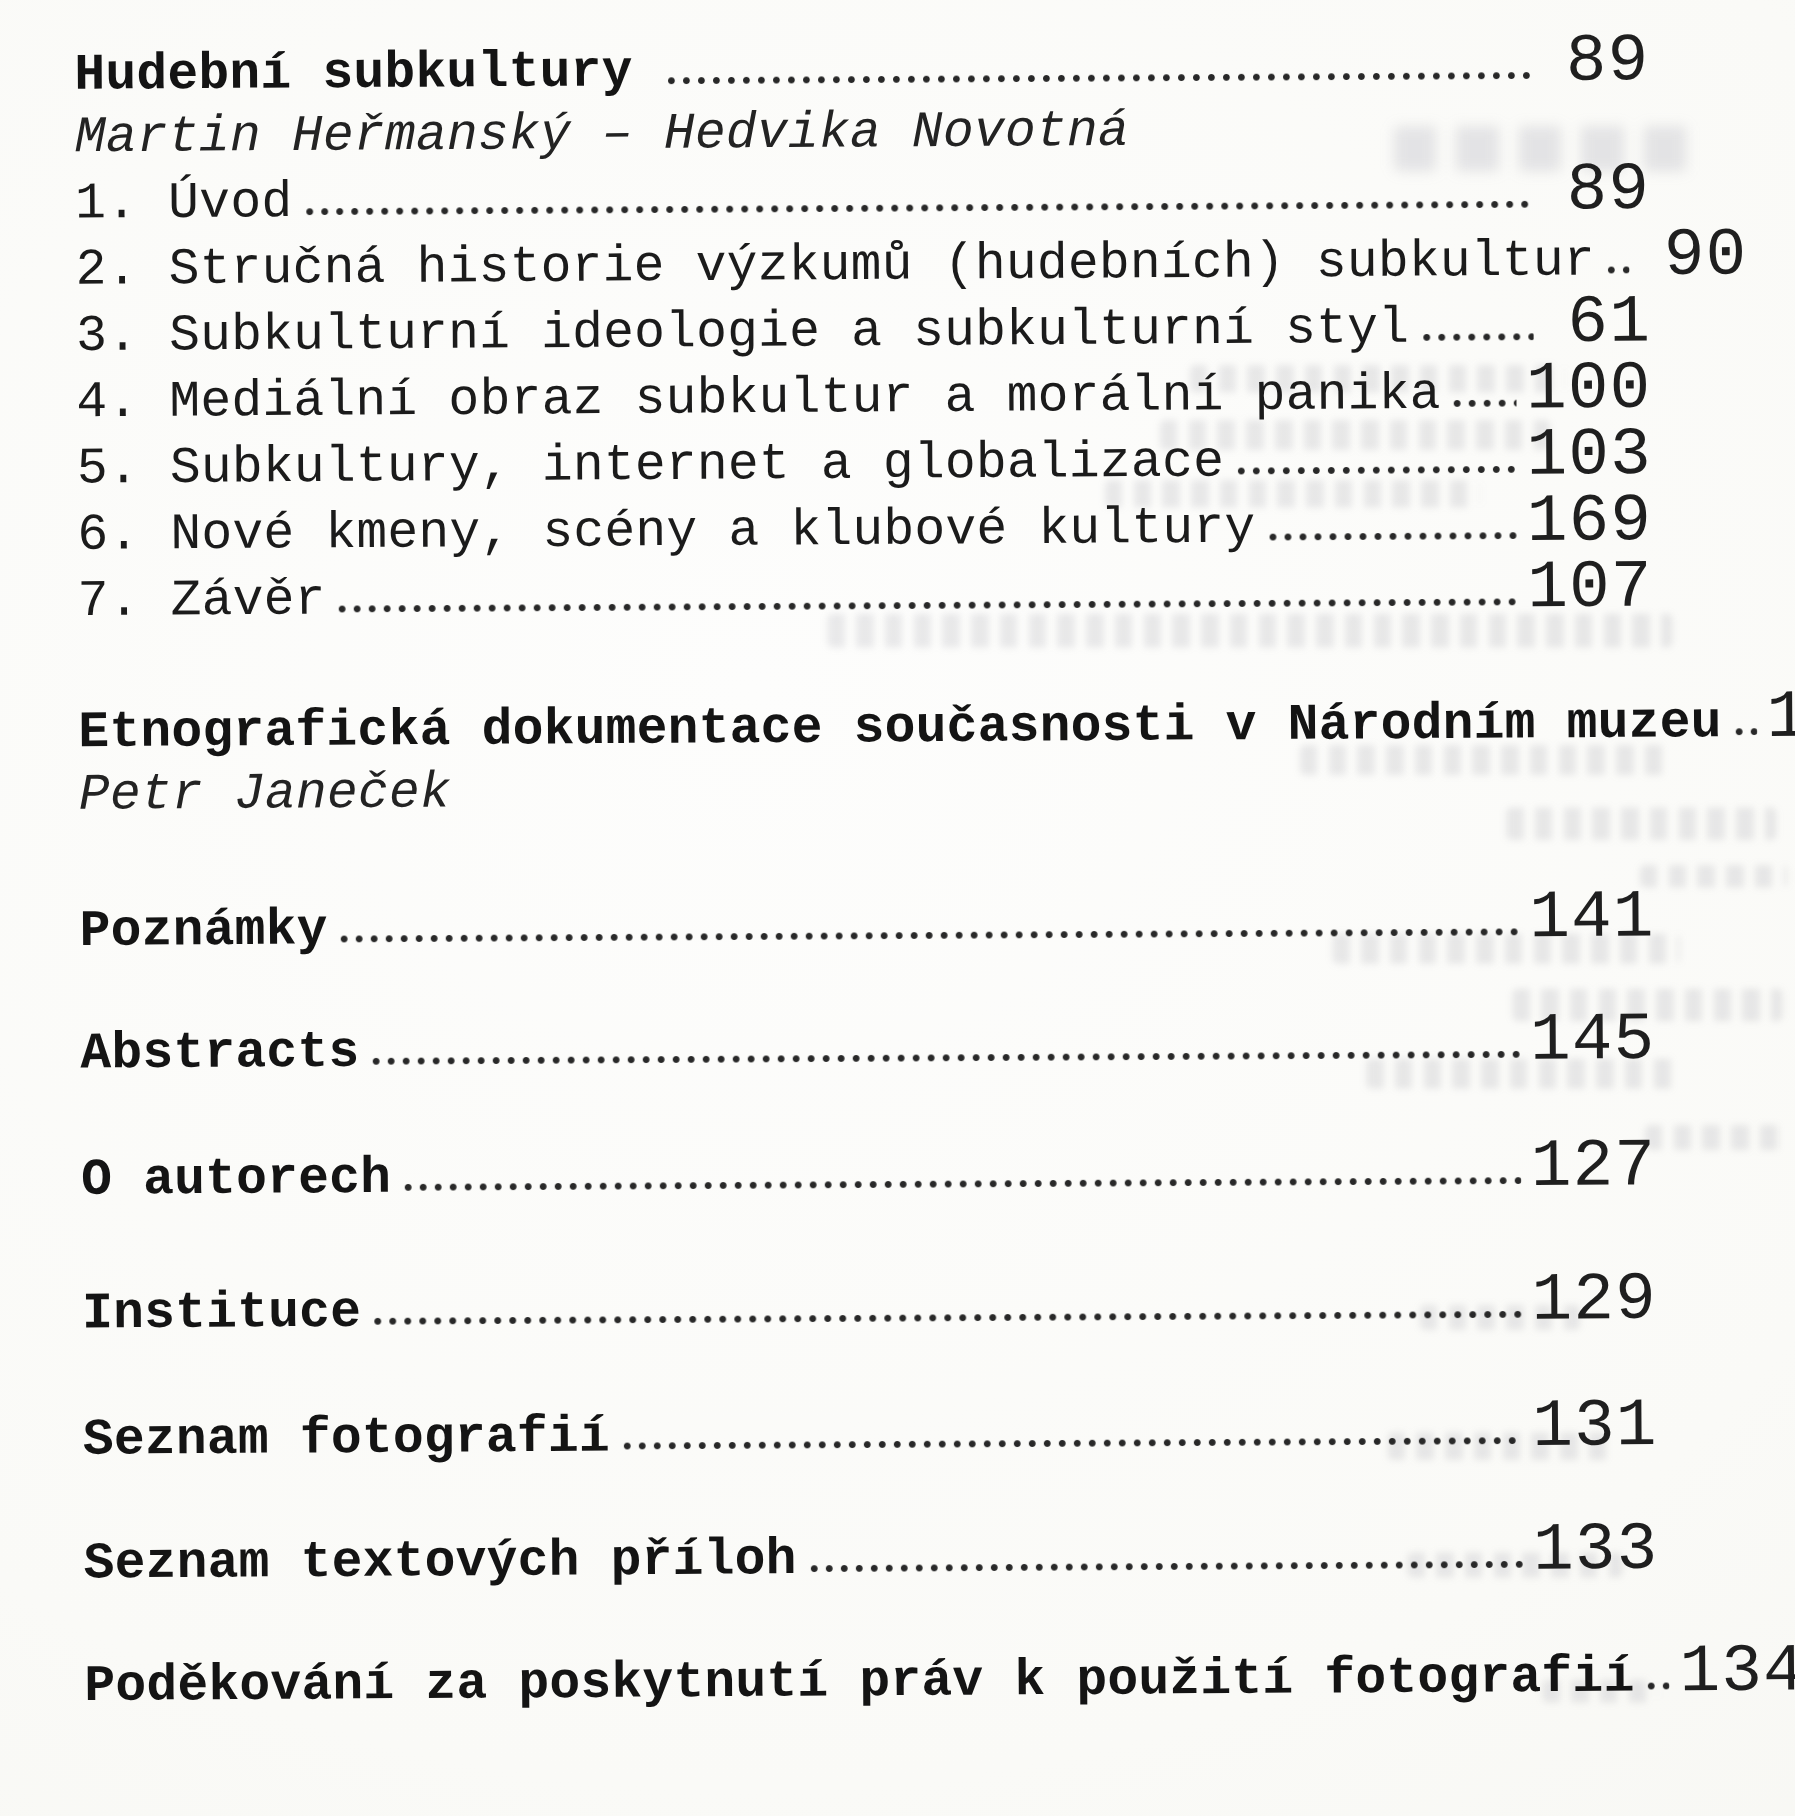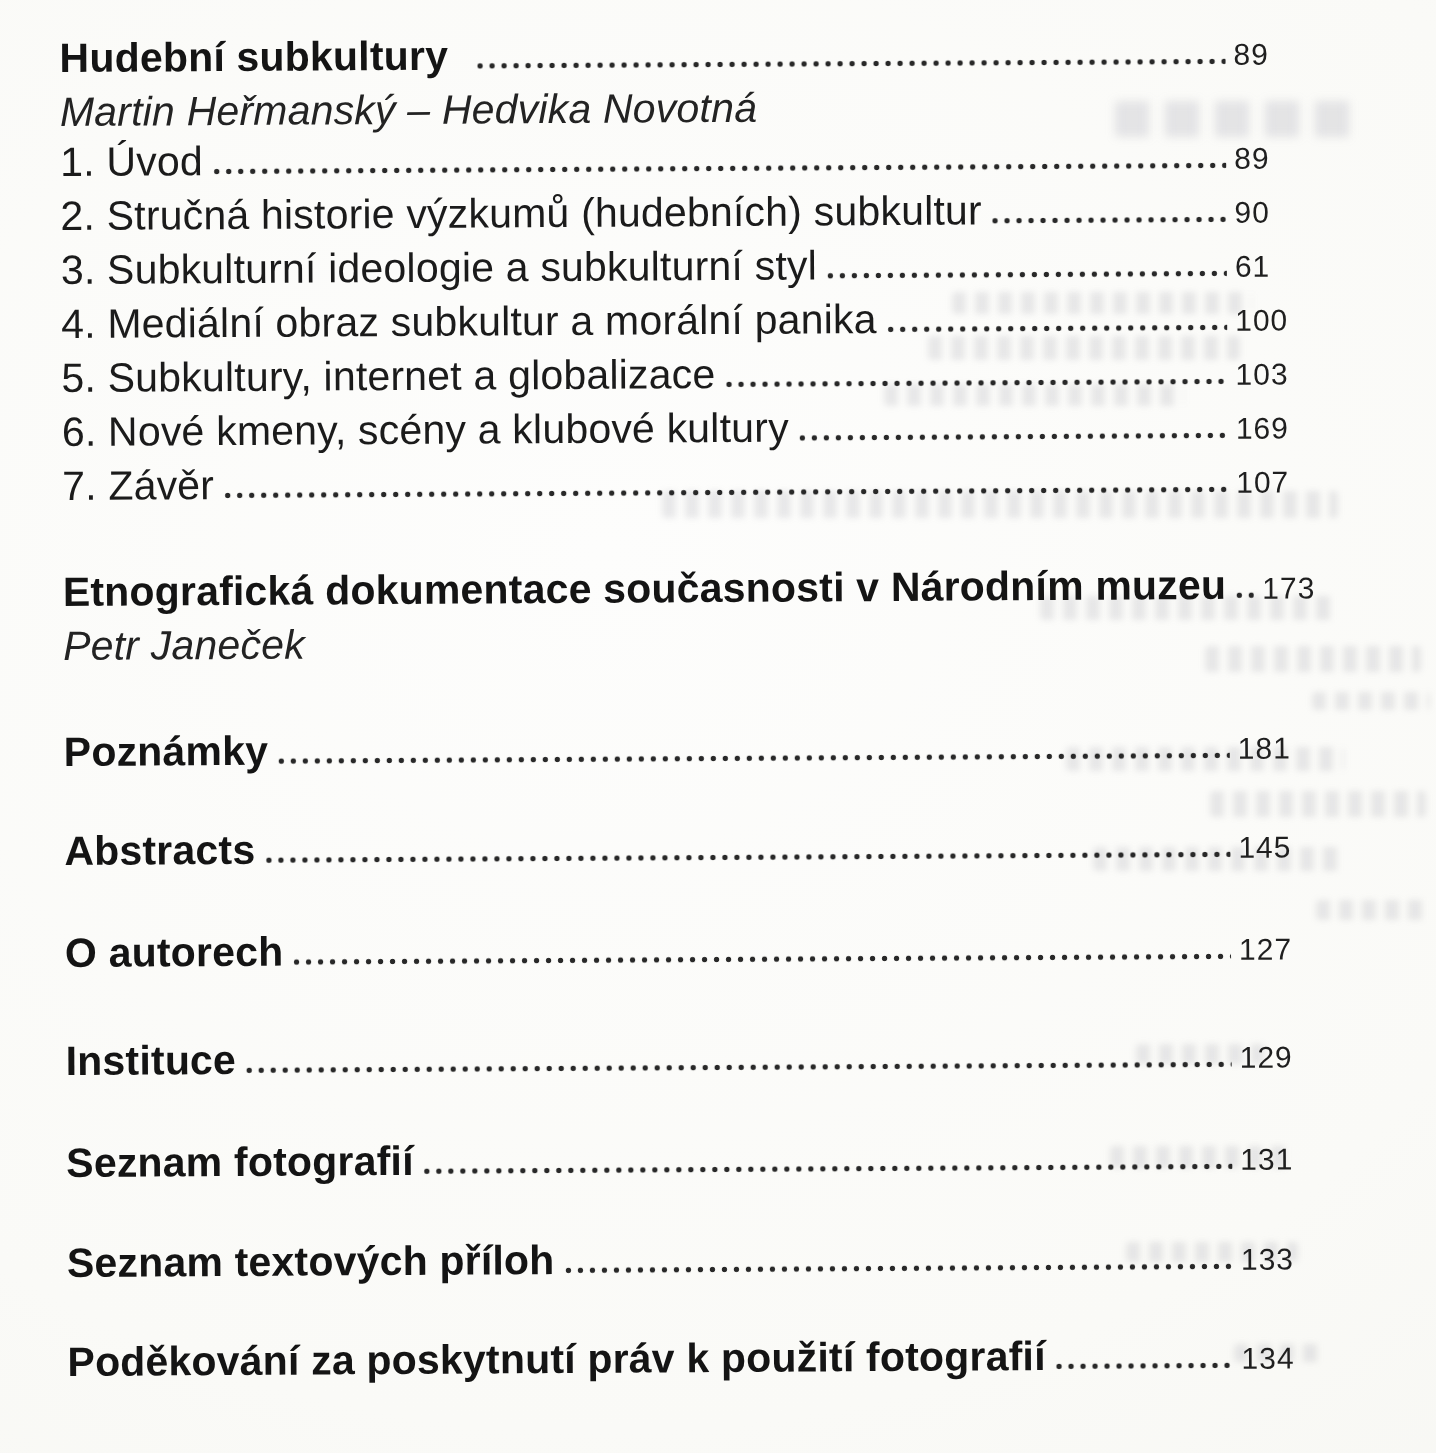--- a/index.html
+++ b/index.html
@@ -7,21 +7,21 @@
     padding: 0;
     background: #e9e9e6;
   }
   .page {
     position: relative;
     width: 1436px;
     height: 1453px;
     overflow: hidden;
     background:
       radial-gradient(130% 110% at 42% 38%, #fdfdfc 0%, #fafaf7 55%, #f6f6f2 88%, #f1f1ec 100%);
-    font-family: Liberation Sans, sans-serif;
+    font-family: Liberation Mono, monospace;
     color: #1b1b1b;
   }
   
   .content {
     position: absolute;
     left: 63px;
     right: 113px;
     top: 0;
     padding-top: 33px;
     transform: rotate(-0.35deg);
@@ -44,21 +44,22 @@
     margin: 0 8px 0 10px;
     background-image: radial-gradient(circle at 3.5px 3.5px, #282828 2.3px, rgba(0,0,0,0) 3.1px);
     background-size: 12px 7px;
     background-repeat: repeat-x;
     background-position: left bottom;
   }
   .dots.wide-gap { margin-left: 28px; }
   .pg {
     flex: 0 0 auto;
     min-width: 86px;
-    font-size: 30px;
+    text-align: right;
+    font-size: 54px;
     color: #1f1f1f;
     letter-spacing: 1px;
   }
   .mt-chapter2   { margin-top: 52px; }
   .mt-poznamky   { margin-top: 56px; }
   .mt-abstracts  { margin-top: 45px; }
   .mt-autorech   { margin-top: 48px; }
   .mt-instituce  { margin-top: 54px; }
   .mt-fotografie { margin-top: 48px; }
   .mt-prilohy    { margin-top: 46px; }
@@ -161,21 +162,21 @@
       <span class="pg">173</span>
     </div>
 
     <div class="row">
       <span class="t italic">Petr Janeček</span>
     </div>
 
     <div class="row mt-poznamky">
       <span class="t bold">Poznámky</span>
       <span class="dots"></span>
-      <span class="pg">181</span>
+      <span class="pg">141</span>
     </div>
 
     <div class="row mt-abstracts">
       <span class="t bold">Abstracts</span>
       <span class="dots"></span>
       <span class="pg">145</span>
     </div>
 
     <div class="row mt-autorech">
       <span class="t bold">O autorech</span>

